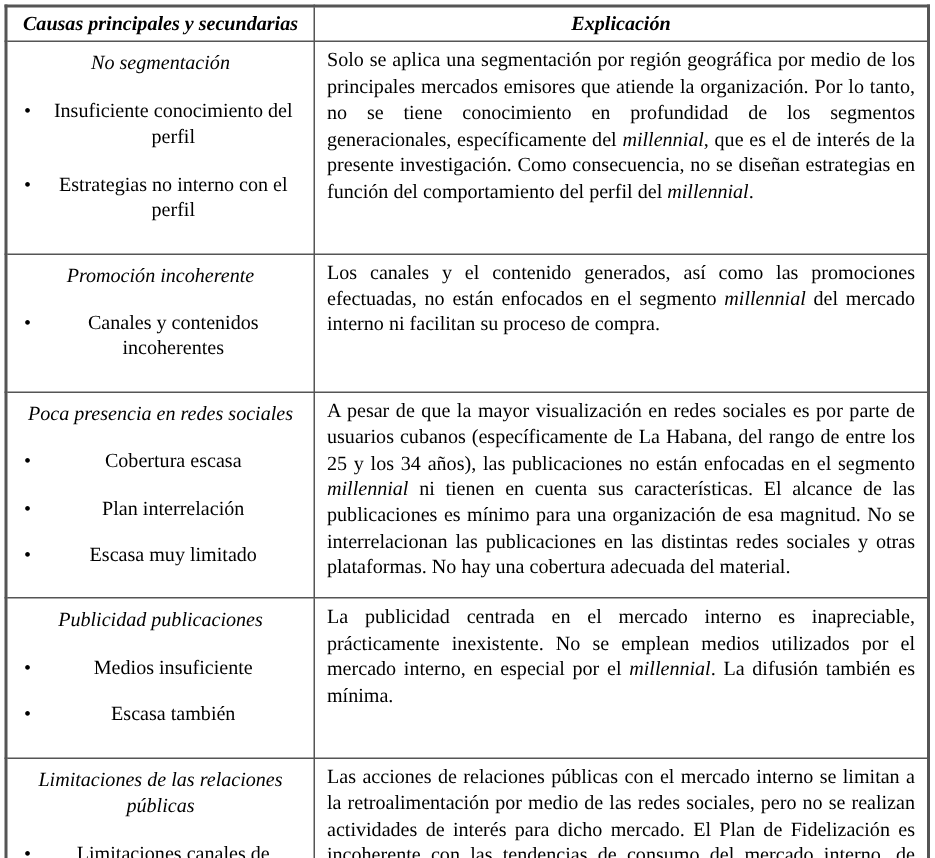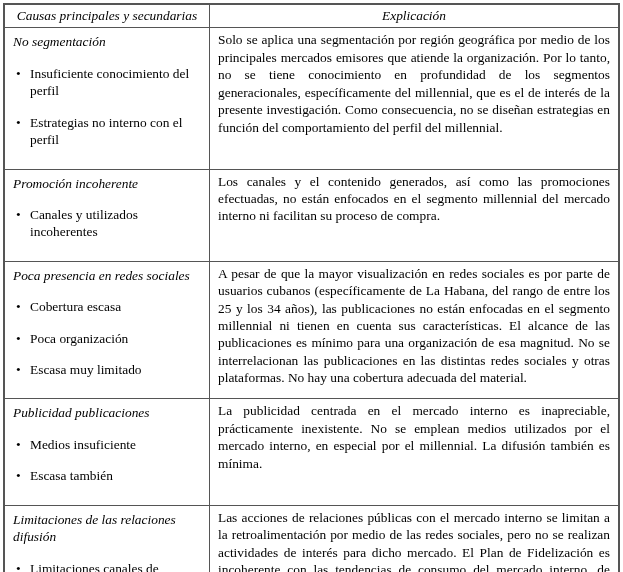--- a/index.html
+++ b/index.html
@@ -25,24 +25,25 @@
     table-layout: fixed;
     border: 2px solid #555555;
   }
   th, td {
     border: 1px solid #555555;
     vertical-align: top;
     font-size: 13.4px;
     line-height: 1.3;
     padding: 3px 8px 6px 8px;
     overflow: hidden;
+    text-align: center;
   }
   th {
     font-style: italic;
-    font-weight: normal;
+    font-weight: bold;
     text-align: center;
     padding: 2px 4px 3px 4px;
   }
   th.col-causes, td.cause {
     width: 196px;
   }
   td.expl {
     text-align: justify;
     hyphens: auto;
     -webkit-hyphens: auto;
@@ -61,20 +62,21 @@
     padding-left: 17px;
     margin: 14px 0;
   }
   ul.bullets li::before {
     content: "\2022";
     position: absolute;
     left: 3px;
     top: 0;
   }
   .ital {
+    font-style: italic;
   }
 </style>
 </head>
 <body>
 
 <div class="page">
   <table class="main">
     <thead>
       <tr>
         <th class="col-causes">Causas principales y secundarias</th>
@@ -90,52 +92,52 @@
               <li>Estrategias no interno con el perfil</li>
             </ul>
     </td>
     <td class="expl"><span>Solo se aplica una segmentación por región geográfica por medio de los principales mercados emisores que atiende la organización. Por lo tanto, no se tiene conocimiento en profundidad de los segmentos generacionales, específicamente del </span><span class="ital">millennial</span><span>, que es el de interés de la presente investigación. Como consecuencia, no se diseñan estrategias en función del comportamiento del perfil del </span><span class="ital">millennial</span><span>.</span></td>
   </tr>
 
   <tr>
     <td class="cause">
       <div class="cause-title">Promoción incoherente</div>
       <ul class="bullets">
-              <li>Canales y utilizados incoherentes</li>
+              <li>Canales y contenidos incoherentes</li>
             </ul>
     </td>
     <td class="expl"><span>Los canales y el contenido generados, así como las promociones efectuadas, no están enfocados en el segmento </span><span class="ital">millennial</span><span> del mercado interno ni facilitan su proceso de compra.</span></td>
   </tr>
 
   <tr>
     <td class="cause">
       <div class="cause-title">Poca presencia en redes sociales</div>
       <ul class="bullets">
               <li>Cobertura escasa</li>
-              <li>Poca organización</li>
+              <li>Plan interrelación</li>
               <li>Escasa muy limitado</li>
             </ul>
     </td>
     <td class="expl"><span>A pesar de que la mayor visualización en redes sociales es por parte de usuarios cubanos (específicamente de La Habana, del rango de entre los 25 y los 34 años), las publicaciones no están enfocadas en el segmento </span><span class="ital">millennial</span><span> ni tienen en cuenta sus características. El alcance de las publicaciones es mínimo para una organización de esa magnitud. No se interrelacionan las publicaciones en las distintas redes sociales y otras plataformas. No hay una cobertura adecuada del material.</span></td>
   </tr>
 
   <tr>
     <td class="cause">
       <div class="cause-title">Publicidad publicaciones</div>
       <ul class="bullets">
               <li>Medios insuficiente</li>
               <li>Escasa también</li>
             </ul>
     </td>
     <td class="expl"><span>La publicidad centrada en el mercado interno es inapreciable, prácticamente inexistente. No se emplean medios utilizados por el mercado interno, en especial por el </span><span class="ital">millennial</span><span>. La difusión también es mínima.</span></td>
   </tr>
 
   <tr>
     <td class="cause">
-      <div class="cause-title">Limitaciones de las relaciones difusión</div>
+      <div class="cause-title">Limitaciones de las relaciones públicas</div>
       <ul class="bullets">
               <li>Limitaciones canales de retroalimentación</li>
               <li>Actividades insuficientes</li>
               <li>Fidelización incoherente con las segmentos</li>
             </ul>
     </td>
     <td class="expl"><span>Las acciones de relaciones públicas con el mercado interno se limitan a la retroalimentación por medio de las redes sociales, pero no se realizan actividades de interés para dicho mercado. El Plan de Fidelización es incoherente con las tendencias de consumo del mercado interno, de manera que se requiere una semana de estancia para cualquier acción de fidelización.</span></td>
   </tr>
 </tbody>
   </table>

